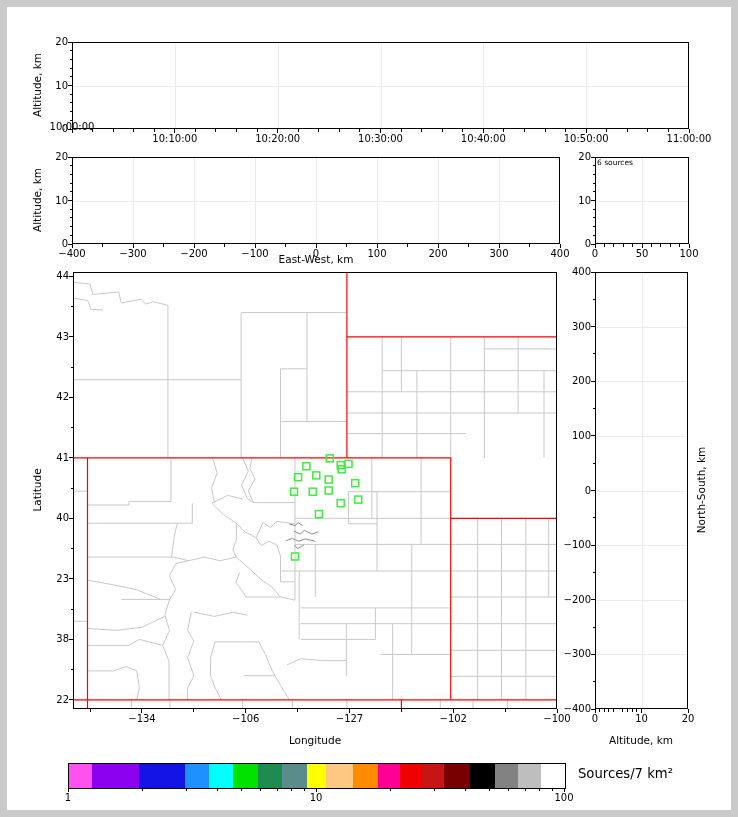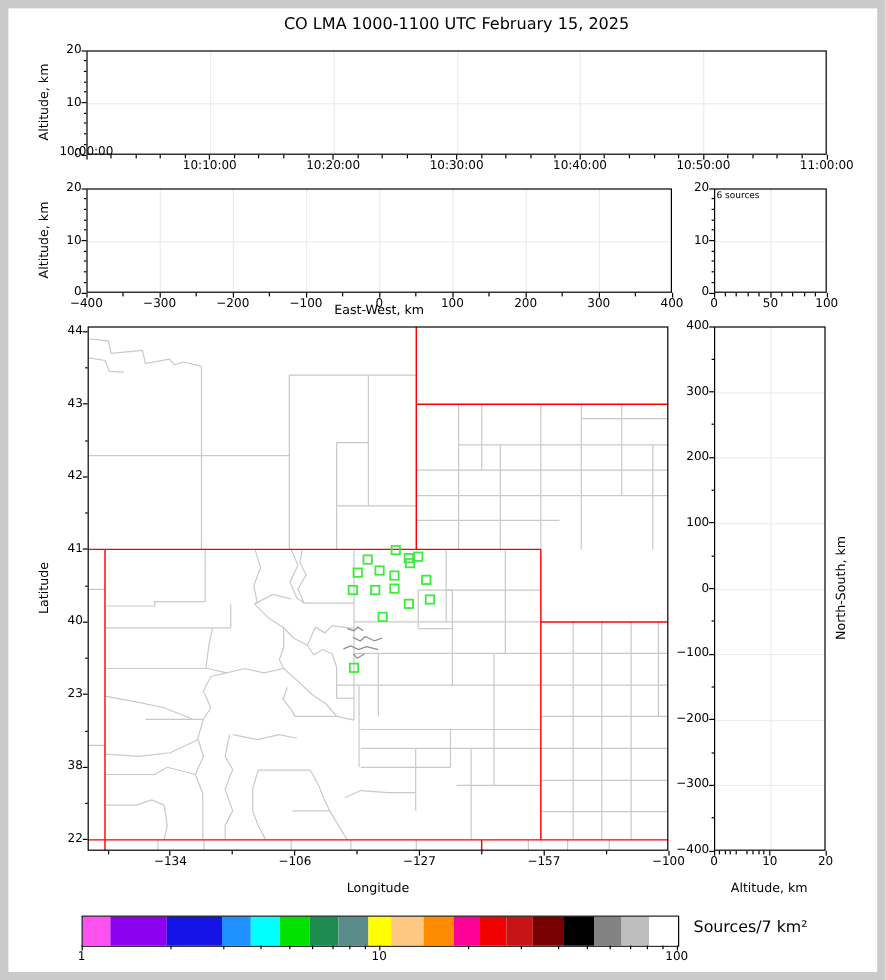--- a/index.html
+++ b/index.html
@@ -19,21 +19,20 @@
   #annot{position:absolute;left:590px;top:151px;font-size:7.5px;line-height:9px;z-index:4}
   #mapsvg{position:absolute;left:66px;top:265px;z-index:2}
   #cbar{position:absolute;left:61px;top:756px;width:496px;height:24px;border:1px solid #000;z-index:3}
   .cseg{position:absolute;top:0;height:24px}
   #cblab{position:absolute;left:571px;top:759px;font-size:13.2px;z-index:4}
 </style>
 </head>
 <body>
 
 <div id="fig">
-  <div id="title">CO LMA 1000-1100 UTC February 15, 2025</div>
 
   <div class="panel" style="left:65px;top:35px;width:617px;height:87px"></div>
   <div class="panel" style="left:65px;top:150px;width:488px;height:87px"></div>
   <div class="panel" style="left:588px;top:150px;width:94px;height:87px"></div>
   <div class="panel" style="left:66px;top:265px;width:484px;height:437px"></div>
   <div class="panel" style="left:588px;top:265px;width:93px;height:437px"></div>
 
   <svg id="mapsvg" width="484" height="437" viewBox="0 0 484 437">
       <polyline points="0.0,10.3 17.1,12.1 19.7,22.4 45.7,20.0 48.2,30.9 68.0,27.2 72.6,32.1 80.4,29.7 94.9,33.3" fill="none" stroke="#c9c9c9" stroke-width="1"></polyline>
       <polyline points="0.0,26.0 14.5,28.4 18.2,37.5 30.1,38.1" fill="none" stroke="#c9c9c9" stroke-width="1"></polyline>
@@ -332,21 +331,21 @@
     <div class="tick" style="left: 585.5px; top: 175.6px; width: 2.5px; height: 1px;"></div>
     <div class="tick" style="left: 585.5px; top: 166.9px; width: 2.5px; height: 1px;"></div>
     <div class="tick" style="left: 585.5px; top: 158.2px; width: 2.5px; height: 1px;"></div>
     <div class="tick" style="left: 134.495px; top: 702px; width: 1px; height: 4px;"></div>
     <div class="tl c" style="left: 94.9946px; top: 706px; width: 80px;">−134</div>
     <div class="tick" style="left: 238.246px; top: 702px; width: 1px; height: 4px;"></div>
     <div class="tl c" style="left: 198.746px; top: 706px; width: 80px;">−106</div>
     <div class="tick" style="left: 341.997px; top: 702px; width: 1px; height: 4px;"></div>
     <div class="tl c" style="left: 302.497px; top: 706px; width: 80px;">−127</div>
     <div class="tick" style="left: 445.749px; top: 702px; width: 1px; height: 4px;"></div>
-    <div class="tl c" style="left: 406.249px; top: 706px; width: 80px;">−157</div>
+    <div class="tl c" style="left: 406.249px; top: 706px; width: 80px;">−102</div>
     <div class="tick" style="left: 549.5px; top: 702px; width: 1px; height: 4px;"></div>
     <div class="tl c" style="left: 510px; top: 706px; width: 80px;">−100</div>
     <div class="tick" style="left: 82.619px; top: 702px; width: 1px; height: 2.5px;"></div>
     <div class="tick" style="left: 186.37px; top: 702px; width: 1px; height: 2.5px;"></div>
     <div class="tick" style="left: 290.122px; top: 702px; width: 1px; height: 2.5px;"></div>
     <div class="tick" style="left: 393.873px; top: 702px; width: 1px; height: 2.5px;"></div>
     <div class="tick" style="left: 497.624px; top: 702px; width: 1px; height: 2.5px;"></div>
     <div class="tick" style="left: 62px; top: 692.421px; width: 4px; height: 1px;"></div>
     <div class="tl r" style="left: 14px; top: 686.921px; width: 48px;">22</div>
     <div class="tick" style="left: 62px; top: 631.895px; width: 4px; height: 1px;"></div>

